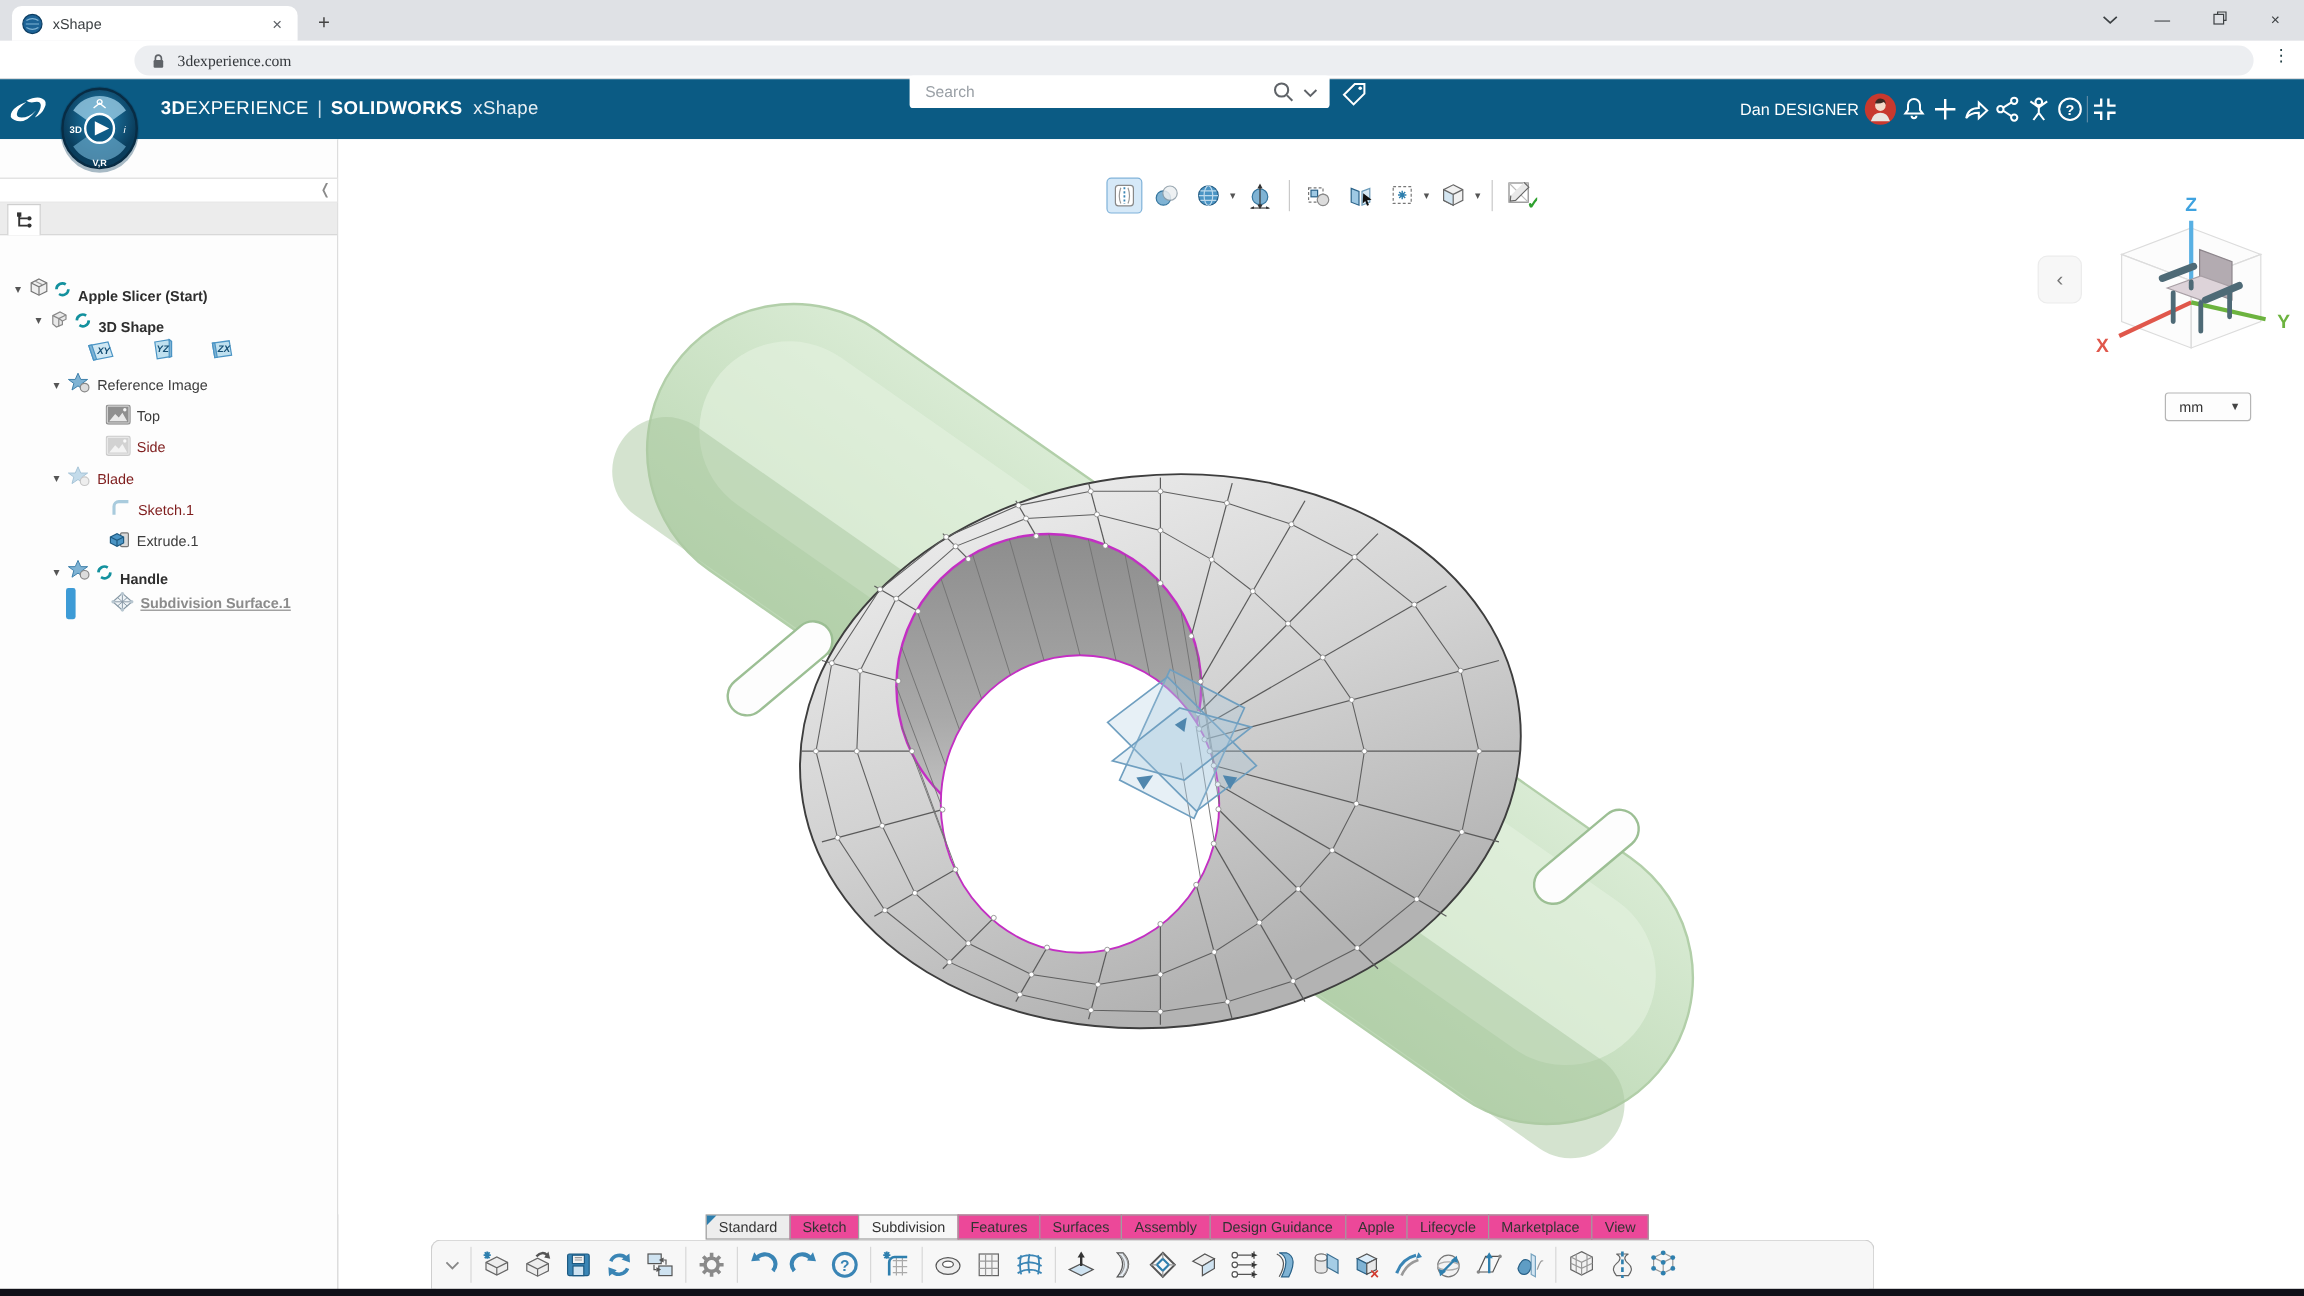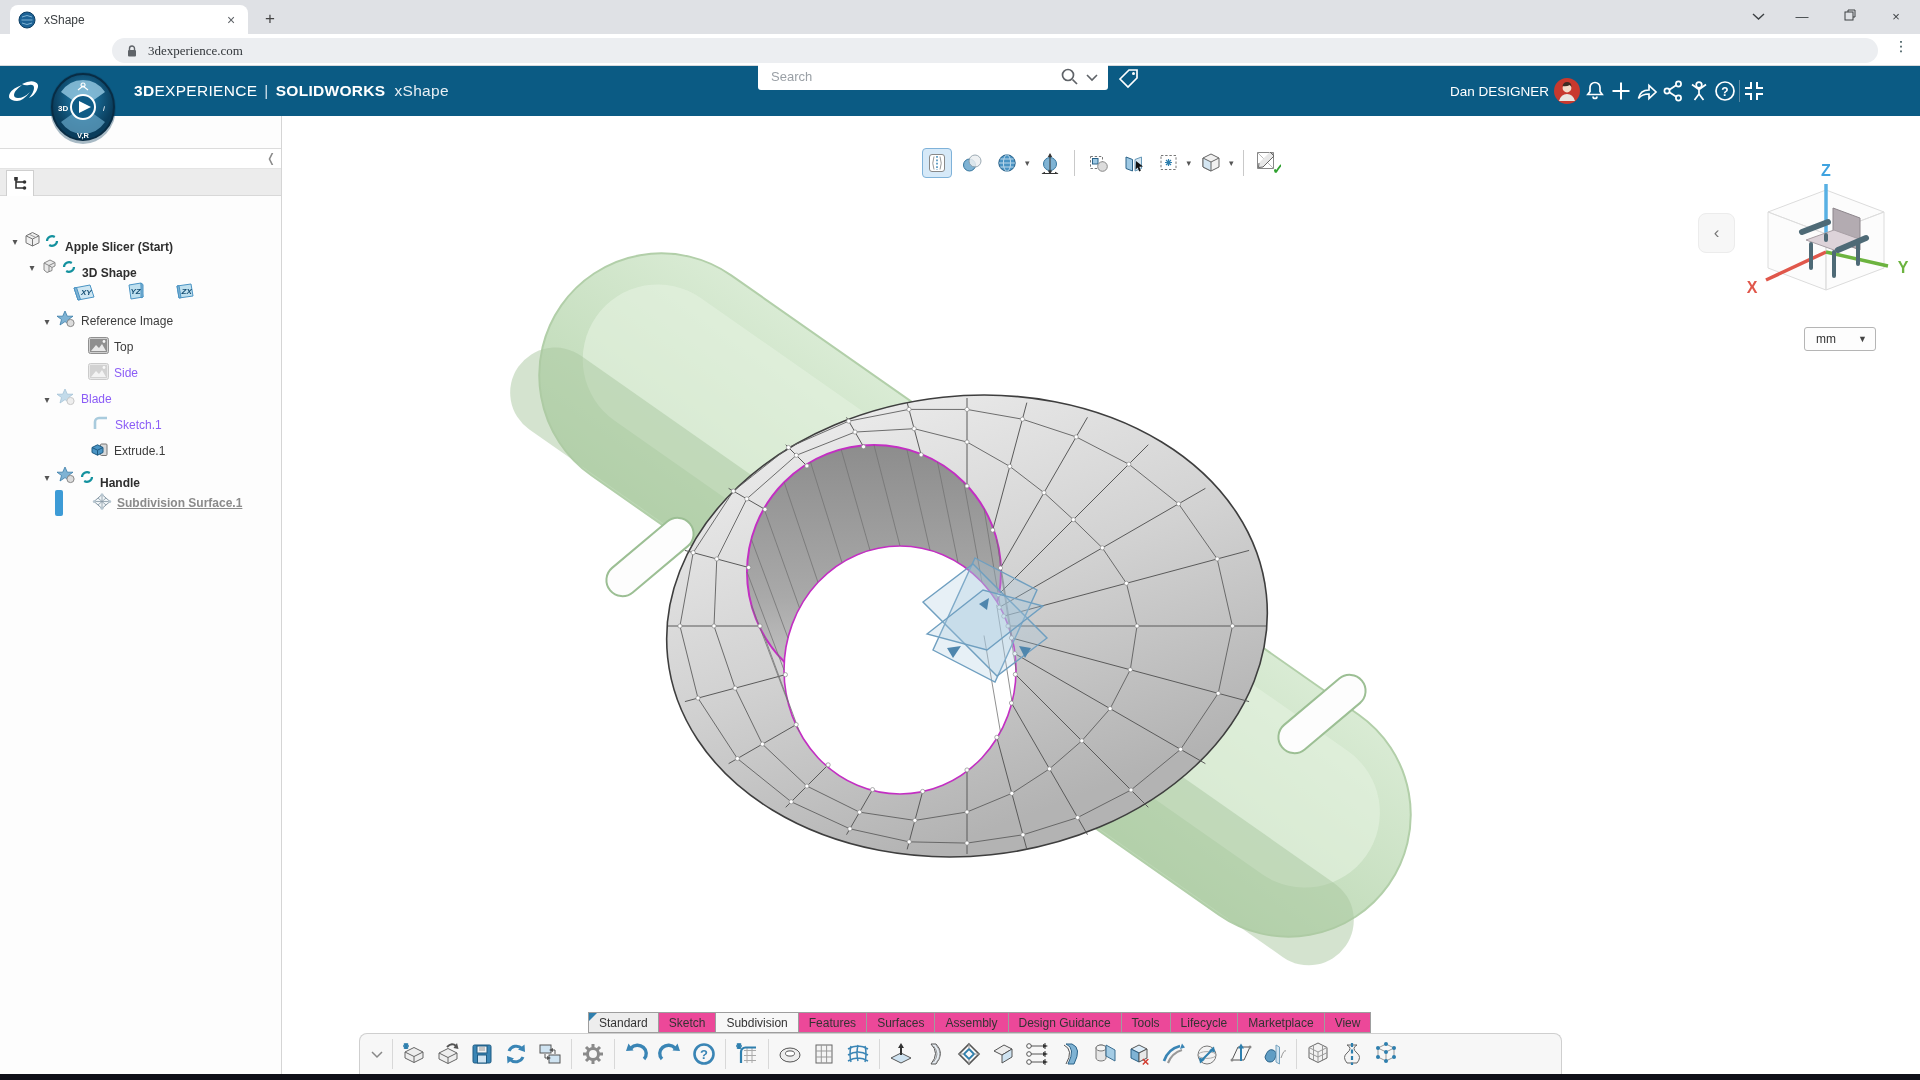--- a/index.html
+++ b/index.html
@@ -60,21 +60,21 @@
   #panel-title { position:absolute; left:10px; top:8px; font-size:12.5px; color:#4a4a4a; }
   #panel-menu { position:absolute; right:10px; top:5px; color:#777; font-size:13px; border-left:1px solid #e0e0e0; padding-left:12px; height:20px; line-height:20px; }
   #tree { position:absolute; left:0; top:112px; width:281px; }
   .trow { position:relative; height:26px; display:flex; align-items:center; font-size:12px; color:#3c3c3c; }
   .trow .sp { flex:0 0 auto; }
   .tarrow { width:14px; color:#555; font-size:10px; text-align:center; }
   .tico { display:inline-flex; margin:0 3px 4px 2px; }
   .tsync { display:inline-flex; margin-right:3px; }
   .tlabel { margin-left:2px; white-space:nowrap; }
   .tlabel.bold { font-weight:bold; color:#2e2e2e;margin-top:11px; }
-  .tlabel.dim { color:#8b5cf6; }
+  .tlabel.dim { color:#7f1d1d; }
   .tlabel.sel { color:#8b8b8b; font-weight:bold; text-decoration:underline; }
   .dimico { opacity:.45; }
   #selbar { position:absolute; left:55px; top:0; width:8px; height:26px; background:#3d9bd6; border-radius:2px; }
 
   
   #viewport { position:absolute; left:282px; top:116px; width:1638px; height:896px; background:#fff; }
   #scene { position:absolute; left:0; top:0; }
   #vp-toolbar { position:absolute; left:640px; top:32px; display:flex; align-items:center; gap:5px; z-index:5; }
   .vpb { width:30px; height:30px; border-radius:4px; display:flex; align-items:center; justify-content:center; }
   .vpb.selected { background:#d6e9f8; border:1px solid #7fb2d9; }
@@ -935,19 +935,19 @@
 </div>
 
 <div id="tabs-row">
   <span class="atab first pinned">Standard</span>
   <span class="atab">Sketch</span>
   <span class="atab active">Subdivision</span>
   <span class="atab">Features</span>
   <span class="atab">Surfaces</span>
   <span class="atab">Assembly</span>
   <span class="atab">Design Guidance</span>
-  <span class="atab">Tools</span>
+  <span class="atab">Apple</span>
   <span class="atab">Lifecycle</span>
   <span class="atab">Marketplace</span>
   <span class="atab">View</span>
 </div>
 
 <div id="bottom-strip"></div>
 
 </body></html>

